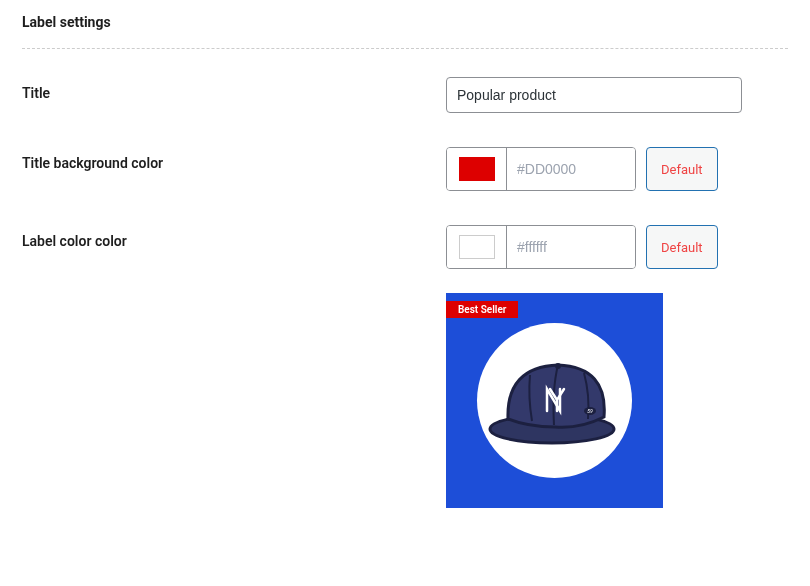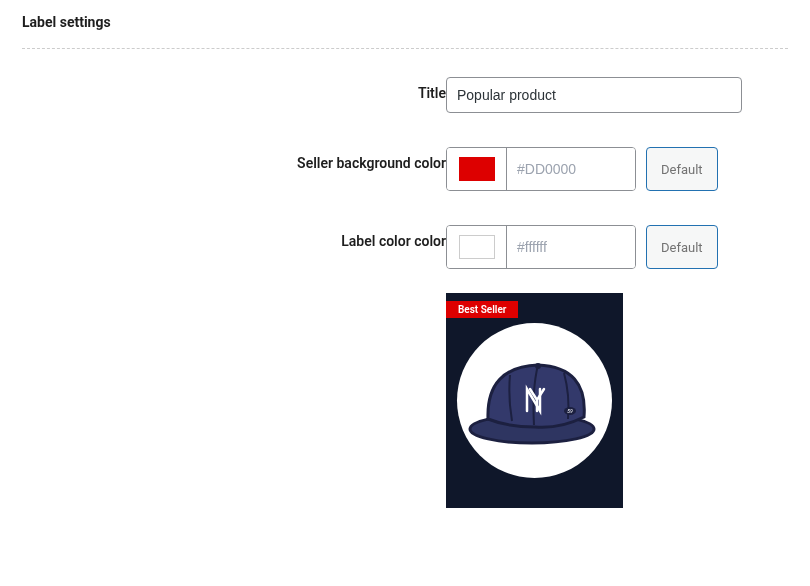--- a/index.html
+++ b/index.html
@@ -34,21 +34,20 @@
       display: flex;
       align-items: flex-start;
       margin-bottom: 34px;
     }
     .form-label {
       width: 424px;
       font-size: 14px;
       font-weight: 600;
       color: #1e1e1e;
       padding-top: 8px;
-      text-align: right;
     }
     .form-control-area {
       flex: 1;
       display: flex;
       align-items: center;
       gap: 10px;
     }
     .text-input {
       width: 296px;
       height: 36px;
@@ -88,21 +87,21 @@
       background: #ffffff;
     }
     .color-text-input::placeholder {
       color: #9ca3af;
     }
     .default-button {
       height: 44px;
       padding: 0 14px;
       border: 1px solid #2271b1;
       background: #f6f7f7;
-      color: #737373;
+      color: #ef4444;
       font-size: 13px;
       border-radius: 4px;
       cursor: pointer;
       font-family: inherit;
     }
     .select-wrapper {
       position: relative;
       width: 320px;
     }
     .select-input {
@@ -127,23 +126,23 @@
     }
     .preview-row {
       display: flex;
       margin-top: -10px;
     }
     .preview-spacer {
       width: 424px;
     }
     .preview-card {
       position: relative;
-      width: 177px;
+      width: 217px;
       height: 215px;
-      background: #0f172a;
+      background: #1d4ed8;
       display: flex;
       align-items: center;
       justify-content: center;
     }
     .preview-label {
       position: absolute;
       top: 8px;
       left: 0;
       background: #dd0000;
       color: #ffffff;
@@ -173,21 +172,21 @@
   <hr class="dotted-divider">
 
   <div class="form-row">
     <label class="form-label">Title</label>
     <div class="form-control-area">
       <input type="text" class="text-input" value="Popular product" style="">
     </div>
   </div>
 
   <div class="form-row">
-    <label class="form-label">Seller background color</label>
+    <label class="form-label">Title background color</label>
     <div class="form-control-area">
       <div class="color-input-group">
         <div class="color-swatch-wrapper">
           <div class="color-swatch" style="background:#DD0000;"></div>
         </div>
         <input type="text" class="color-text-input" placeholder="#DD0000" style="">
       </div>
       <button class="default-button">Default</button>
     </div>
   </div>

